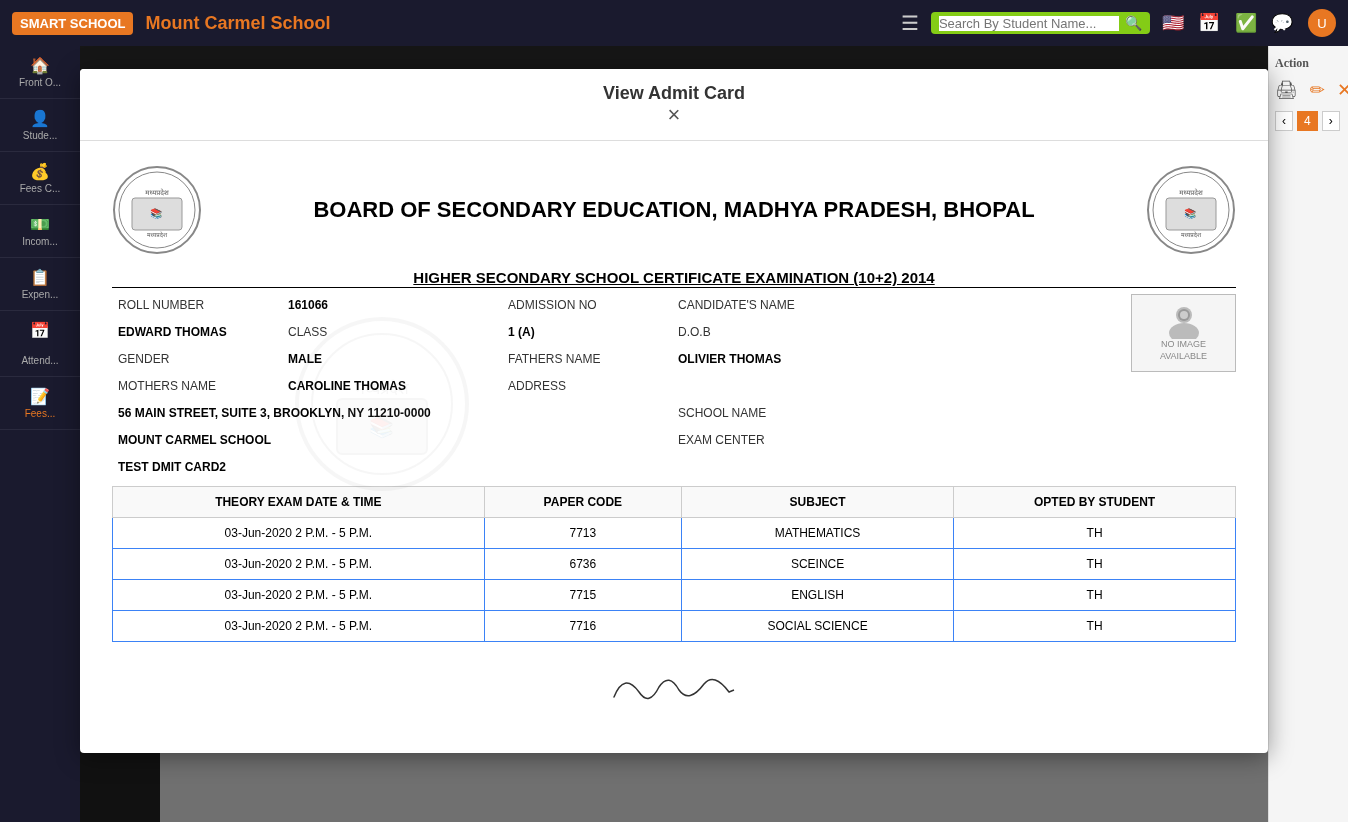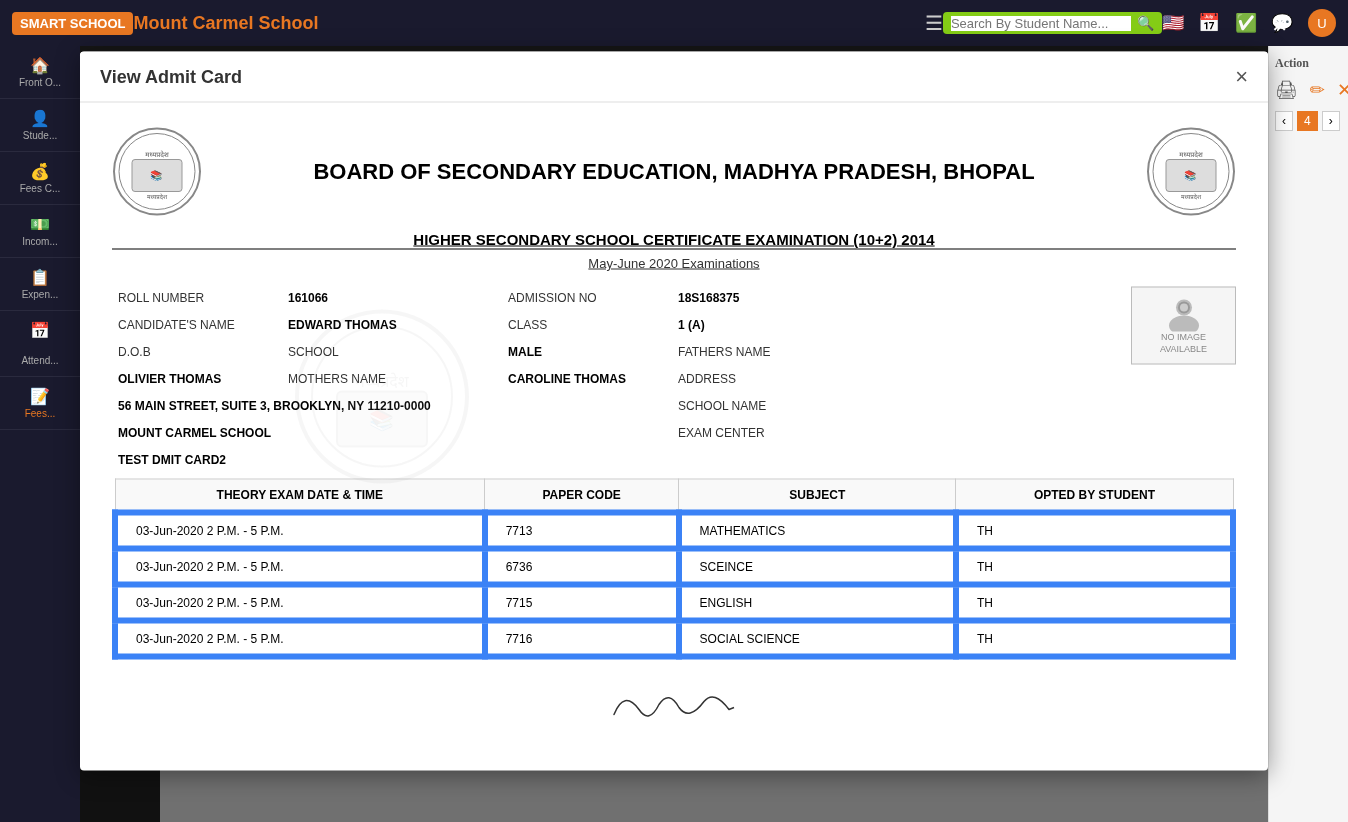--- a/index.html
+++ b/index.html
@@ -9,20 +9,21 @@
       overflow: hidden;
     }
 
     
     .topbar {
       display: flex;
       align-items: center;
       background: #1a1a2e;
       height: 46px;
       padding: 0 12px;
+      gap: 12px;
       position: relative;
       z-index: 1000;
     }
     .logo-box {
       background: #e87722;
       padding: 4px 8px;
       border-radius: 4px;
       font-weight: bold;
       font-size: 13px;
       color: white;
@@ -143,20 +144,21 @@
       box-shadow: 0 4px 24px rgba(0,0,0,0.4);
       overflow: hidden;
     }
     .modal-header {
       background: #fff;
       border-bottom: 1px solid #ddd;
       padding: 14px 20px;
       display: flex;
       align-items: center;
       justify-content: space-between;
+      flex-direction: column;
     }
     .modal-title {
       font-size: 18px;
       font-weight: bold;
       color: #333;
     }
     .modal-close-btn {
       background: none;
       border: none;
       font-size: 22px;
@@ -251,23 +253,23 @@
     }
     .exam-table th {
       border: 1px solid #ccc;
       padding: 8px 10px;
       text-align: center;
       background: #f9f9f9;
       font-weight: bold;
       color: #000;
     }
     .exam-table td {
-      border: 6px solid #3b82f6;
+      border: 1px solid #3b82f6;
       padding: 8px 18px;
-      text-align: left;
+      text-align: center;
       color: #000;
     }
 
     
     .signature-area {
       text-align: center;
       margin-top: 20px;
       padding-bottom: 10px;
     }
     .signature-text {
@@ -422,37 +424,35 @@
         <text x="45" y="30" text-anchor="middle" font-size="7" fill="#555">मध्यप्रदेश</text>
         <rect x="20" y="33" width="50" height="32" rx="3" fill="#ddd" stroke="#999" stroke-width="1"></rect>
         <text x="45" y="52" text-anchor="middle" font-size="10" fill="#555">📚</text>
         <text x="45" y="72" text-anchor="middle" font-size="6" fill="#555">मध्यप्रदेश</text>
       </svg>
     </div>
 
     <div class="admit-exam-title">
       <h2>HIGHER SECONDARY SCHOOL CERTIFICATE EXAMINATION (10+2) 2014</h2>
     </div>
-    <div class="admit-exam-sub">May-June 2020 Examinations</div>
 
     <div style="position:relative;">
 
       <div style="display:grid;grid-template-columns:170px 220px 170px 220px;gap:5px 0;margin-right:120px;">
         <span class="detail-label">ROLL NUMBER</span>
         <span class="detail-value">161066</span>
         <span class="detail-label">ADMISSION NO</span>
-        <span class="detail-value">18S168375</span>
 
         <span class="detail-label">CANDIDATE'S NAME</span>
         <span class="detail-value">EDWARD THOMAS</span>
         <span class="detail-label">CLASS</span>
         <span class="detail-value">1 (A)</span>
 
         <span class="detail-label">D.O.B</span>
-        <span class="detail-label">SCHOOL</span>
+        <span class="detail-label">GENDER</span>
         <span class="detail-value">MALE</span>
 
         <span class="detail-label">FATHERS NAME</span>
         <span class="detail-value">OLIVIER THOMAS</span>
         <span class="detail-label">MOTHERS NAME</span>
         <span class="detail-value">CAROLINE THOMAS</span>
 
         <span class="detail-label">ADDRESS</span>
         <span class="detail-value" style="grid-column:span 3;">56 MAIN STREET, SUITE 3, BROOKLYN, NY 11210-0000</span>
 

